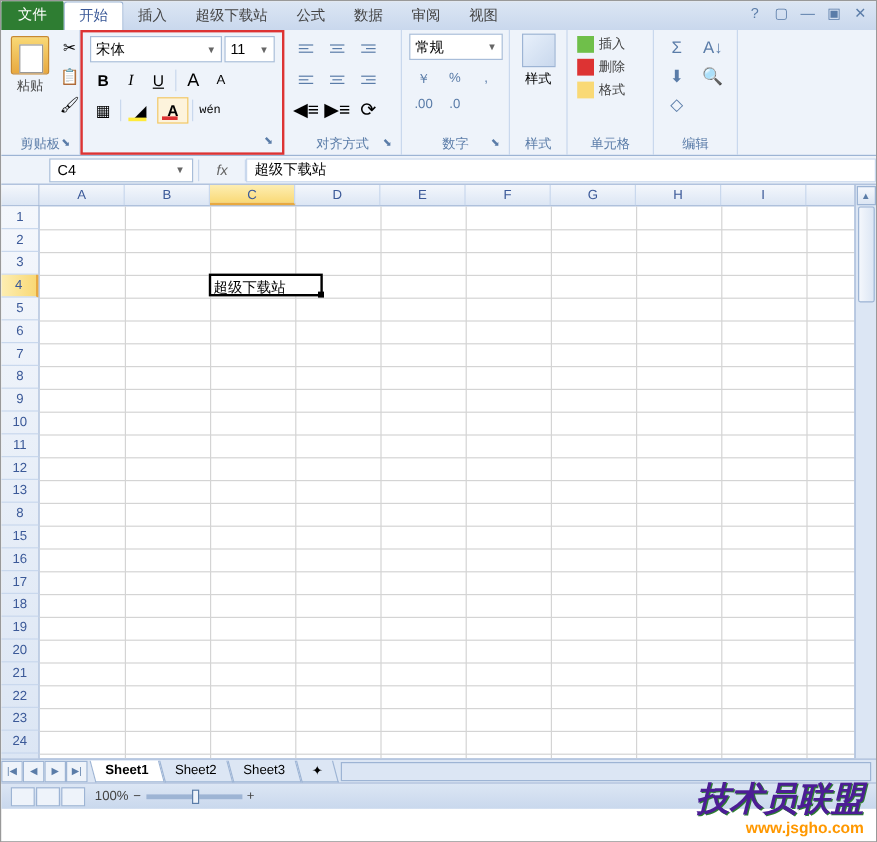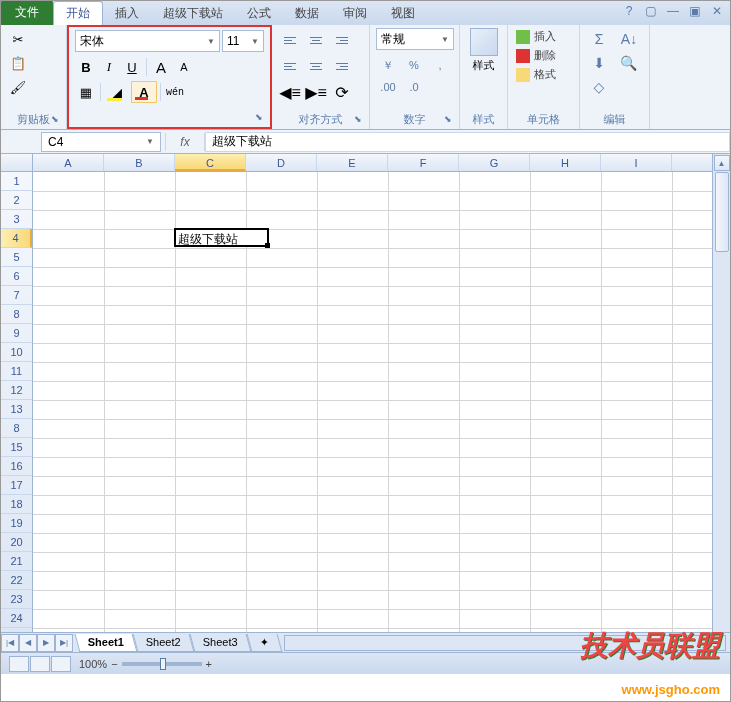--- a/index.html
+++ b/index.html
@@ -18,21 +18,21 @@
 .ribbon-group { border-right: 1px solid #c9d8ed; padding: 3px 6px 2px; display: flex; flex-direction: column; position: relative; }
 .group-label { font-size: 11px; color: #5a7ca8; text-align: center; margin-top: auto; padding-top: 2px; }
 .group-content { display: flex; gap: 4px; flex: 1; }
 
 .clipboard-group { width: 66px; }
 .paste-btn { display: flex; flex-direction: column; align-items: center; gap: 2px; padding: 2px; }
 .paste-icon { width: 32px; height: 32px; background: linear-gradient(#f9d976, #e8a940); border: 1px solid #c78930; border-radius: 2px; position: relative; }
 .paste-icon::after { content: ""; position: absolute; top: 6px; left: 6px; width: 18px; height: 22px; background: #fff; border: 1px solid #999; }
 .paste-label { font-size: 11px; color: #444; }
 
-.font-group { width: 205px; border: 2px solid #d33; }
+.font-group { width: 170px; border: 2px solid #d33; }
 .font-row1 { display: flex; gap: 2px; margin-bottom: 4px; }
 .font-name { flex: 1; height: 22px; border: 1px solid #a8bdd9; background: #fff; font-size: 12px; padding: 0 4px; display: flex; align-items: center; justify-content: space-between; }
 .font-size { width: 42px; height: 22px; border: 1px solid #a8bdd9; background: #fff; font-size: 12px; padding: 0 4px; display: flex; align-items: center; justify-content: space-between; }
 .dd-arrow { font-size: 8px; color: #666; }
 .font-row2, .font-row3 { display: flex; gap: 1px; margin-bottom: 3px; align-items: center; }
 .fmt-btn { width: 22px; height: 22px; border: 1px solid transparent; display: flex; align-items: center; justify-content: center; font-size: 13px; cursor: pointer; }
 .fmt-btn.bold { font-weight: bold; }
 .fmt-btn.italic { font-style: italic; font-family: serif; }
 .fmt-btn.underline { text-decoration: underline; }
 .font-color-btn { width: 26px; height: 22px; display: flex; align-items: center; justify-content: center; position: relative; border: 1px solid #f0c869; background: #fdf3dc; }
@@ -107,21 +107,21 @@
 
 .status-bar { height: 22px; background: linear-gradient(#dce6f4, #c9d8ed); display: flex; align-items: center; padding: 0 8px; font-size: 11px; color: #444; border-top: 1px solid #9db4d4; }
 .status-left { flex: 1; }
 .view-btns { display: flex; gap: 1px; margin-right: 8px; }
 .view-btn { width: 20px; height: 16px; border: 1px solid #9db4d4; background: #eef3fa; }
 .zoom { display: flex; align-items: center; gap: 4px; }
 .zoom-slider { width: 80px; height: 4px; background: #9db4d4; position: relative; }
 .zoom-thumb { position: absolute; left: 38px; top: -4px; width: 6px; height: 12px; background: #eef3fa; border: 1px solid #5a7ca8; }
 
 
-.watermark { position: absolute; right: 10px; bottom: 36px; font-size: 28px; font-weight: bold; font-style: italic; color: #ef4444; text-shadow: 1px 1px 0 #2e7d32; pointer-events: none; margin-top: 30px; }
+.watermark { position: absolute; right: 10px; bottom: 16px; font-size: 28px; font-weight: bold; font-style: italic; color: #4c1d95; text-shadow: 1px 1px 0 #2e7d32; pointer-events: none; margin-top: 30px; }
 .watermark-url { position: absolute; right: 10px; bottom: 4px; font-size: 13px; color: #ff9800; font-weight: bold; pointer-events: none; }
 </style>
 </head>
 <body>
 
 <div class="tab-bar">
   <div class="tab file">文件</div>
   <div class="tab active">开始</div>
   <div class="tab">插入</div>
   <div class="tab">超级下载站</div>
@@ -134,20 +134,24 @@
     <div class="wc-icon">▢</div>
     <div class="wc-icon">—</div>
     <div class="wc-icon">▣</div>
     <div class="wc-icon">✕</div>
   </div>
 </div>
 
 <div class="ribbon">
   <div class="ribbon-group clipboard-group">
     <div class="group-content">
+      <div class="paste-btn">
+        <div class="paste-icon"></div>
+        <div class="paste-label">粘贴</div>
+      </div>
       <div style="display:flex;flex-direction:column;gap:2px;">
         <div class="fmt-btn">✂</div>
         <div class="fmt-btn">📋</div>
         <div class="fmt-btn">🖌</div>
       </div>
     </div>
     <div class="group-label">剪贴板</div>
     <div class="dialog-launcher">⬊</div>
   </div>
 

